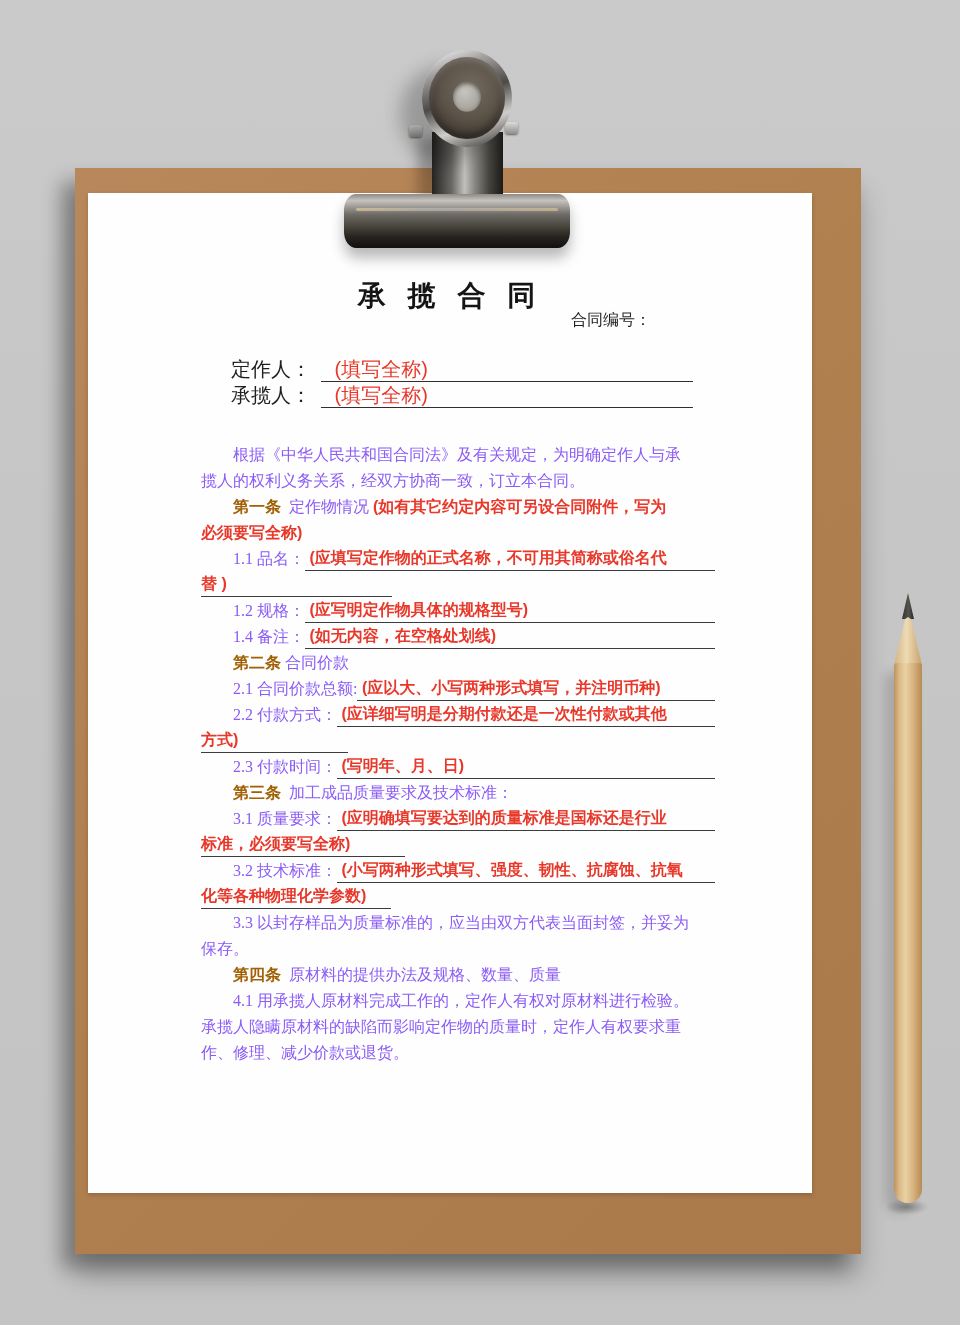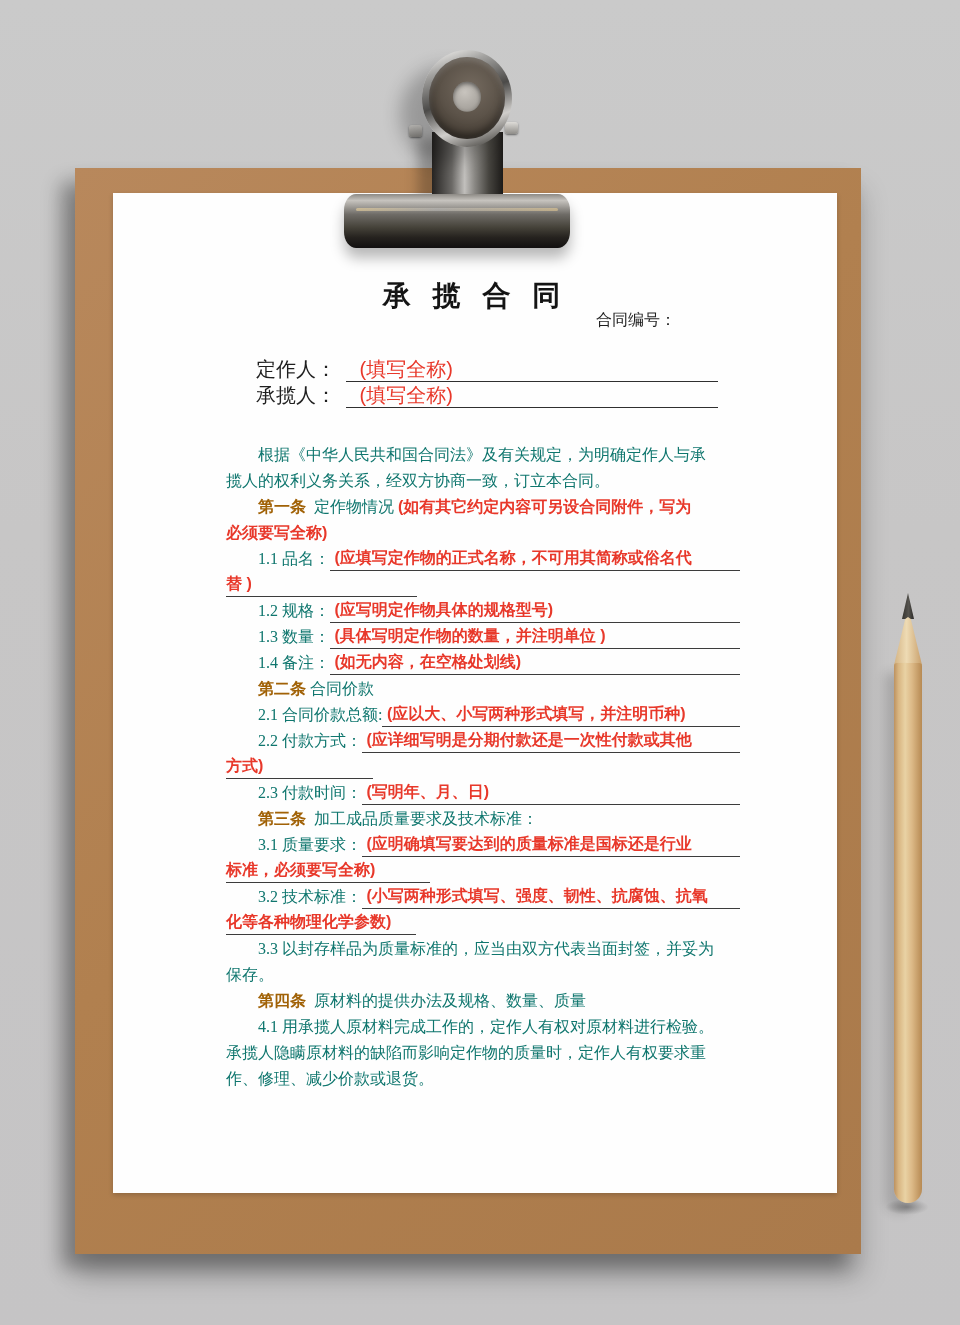--- a/index.html
+++ b/index.html
@@ -10,21 +10,21 @@
   }
   
   .board{
     position:absolute; left:75px; top:168px; width:786px; height:1086px;
     background:linear-gradient(135deg,#b8885c 0%,#b1804f 45%,#aa7a4b 100%);
     box-shadow:-14px 14px 18px rgba(0,0,0,0.30), 0 22px 26px rgba(0,0,0,0.22);
     z-index:1;
   }
   
   .paper{
-    position:absolute; left:113px; top:193px; width:724px; height:1000px;
+    position:absolute; left:88px; top:193px; width:724px; height:1000px;
     background:#fefefe; box-shadow:0 2px 5px rgba(0,0,0,0.18);
     z-index:2; color:#1f1f1f;
   }
   .doc-title{
     position:absolute; top:84px; left:0; right:0; text-align:center;
     font-size:28px; font-weight:bold; letter-spacing:7px; color:#141414;
     font-family:"Liberation Sans","DejaVu Sans",sans-serif; margin:0;
   }
   .contract-no{
     position:absolute; top:117px; left:483px; font-size:16px; color:#1f1f1f;
@@ -35,21 +35,21 @@
   .party-row{display:flex; height:26px; line-height:24px; align-items:flex-start; font-size:20px;}
   .party-label{white-space:pre; flex-shrink:0;}
   .party-blank{flex:1 1 auto; margin-left:10px; height:24px; border-bottom:1.5px solid #2f2f2f; overflow:hidden;}
   .party-placeholder{white-space:pre; color:#e8382a; font-family:"Liberation Sans","DejaVu Sans",sans-serif; font-weight:normal; padding-left:8px;}
   .body-block{
     position:absolute; top:248px; left:113px; width:514px; font-size:16px;
   }
   .line{display:flex; height:26px; line-height:24px; align-items:flex-end; overflow:visible;}
   .line.ind{padding-left:32px;}
   .seg{white-space:pre; flex-shrink:0;}
-  .seg.black{color:#0f766e;}
+  .seg.black{color:#8b5cf6;}
   .seg.bold{color:#a16207; font-weight:bold;}
   .seg.red{color:#e8382a; font-family:"Liberation Sans","DejaVu Sans",sans-serif; font-weight:bold;}
   .seg.redul{color:#e8382a; font-family:"Liberation Sans","DejaVu Sans",sans-serif; font-weight:bold; border-bottom:1.5px solid #3c3c3c;}
   .ext{border-bottom:1.5px solid #3c3c3c; height:24px; display:inline-block;}
   .ext.full{flex:1 1 0; min-width:0;}
   .ext.w165{width:165px; flex-shrink:0;}
   .ext.w110{width:110px; flex-shrink:0;}
   .ext.w55{width:55px; flex-shrink:0;}
   .ext.w25{width:25px; flex-shrink:0;}
   
@@ -159,25 +159,20 @@
         <div class="line">
           <span class="seg redul">替 )</span>
           <span class="ext w165"></span>
         </div>
         <div class="line ind">
           <span class="seg black">1.2 规格：</span>
           <span class="seg redul"> (应写明定作物具体的规格型号)</span>
           <span class="ext full"></span>
         </div>
         <div class="line ind">
-          <span class="seg black">1.3 数量：</span>
-          <span class="seg redul"> (具体写明定作物的数量，并注明单位 )</span>
-          <span class="ext full"></span>
-        </div>
-        <div class="line ind">
           <span class="seg black">1.4 备注：</span>
           <span class="seg redul"> (如无内容，在空格处划线)</span>
           <span class="ext full"></span>
         </div>
         <div class="line ind">
           <span class="seg bold">第二条</span>
           <span class="seg black"> 合同价款</span>
         </div>
         <div class="line ind">
           <span class="seg black">2.1 合同价款总额:</span>

